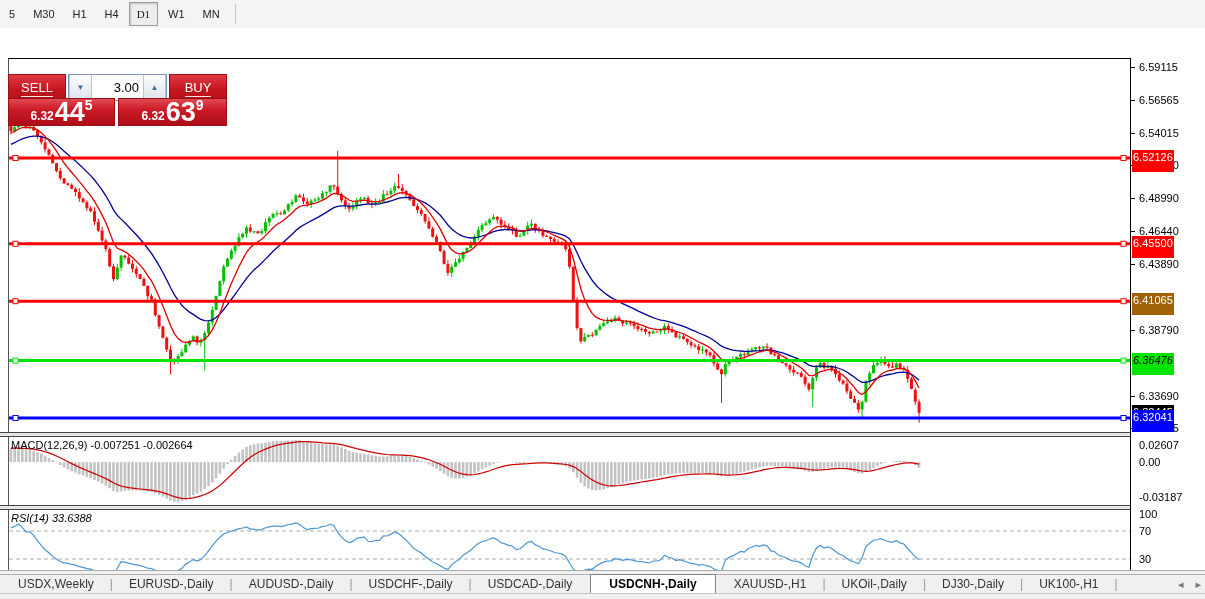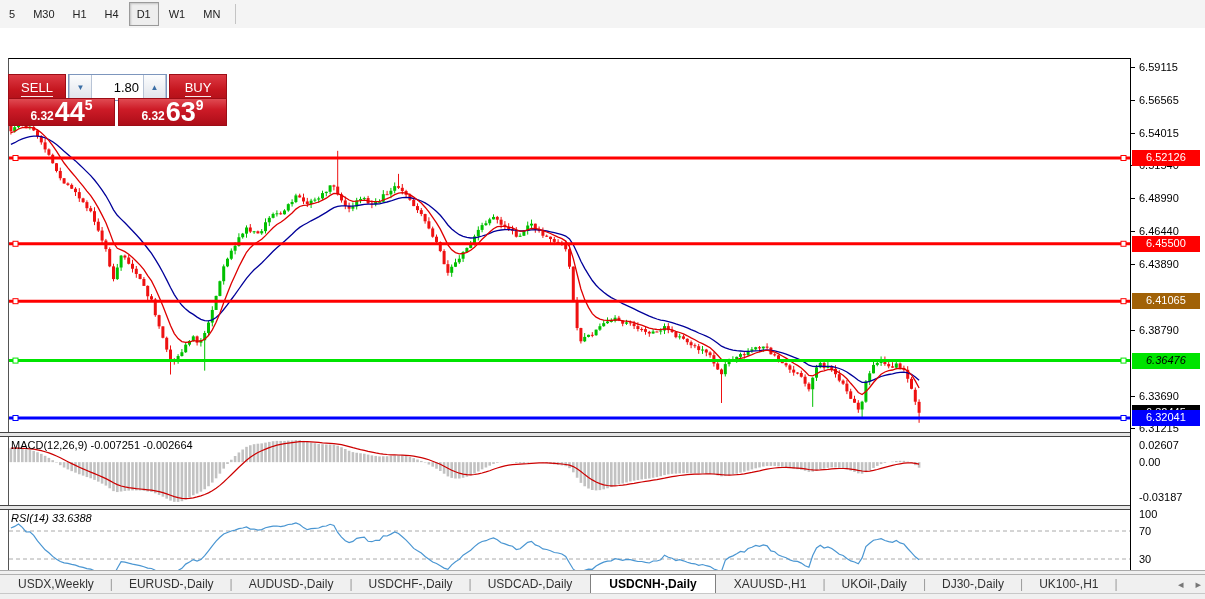--- a/index.html
+++ b/index.html
@@ -1,32 +1,32 @@
 <!DOCTYPE html>
 <html><head>
 <meta charset="utf-8">
 <style>
   html,body{margin:0;padding:0;background:#f0f0f0;font-family:"Liberation Sans",sans-serif;}
   #app{position:relative;width:1205px;height:599px;overflow:hidden;background:#ffffff;}
   
   #toolbar{position:absolute;left:0;top:0;width:1205px;height:28px;background:#f4f4f4;border-bottom:1px solid #c8c8c8;display:flex;align-items:center;}
   .tf{height:22px;line-height:22px;padding:0 7px;margin:0 1px;font-size:11px;color:#222;border:1px solid transparent;cursor:default;}
-  .tf.active{background:#eee;border:1px solid #9a9a9a;box-shadow:inset 1px 1px 2px rgba(0,0,0,.18);}
+  .tf.active{background:#eee;border:1px solid #9a9a9a;box-shadow:inset 1px 1px 2px rgba(0,0,0,.18);font-family:Liberation Serif, serif;}
   .tsep{width:1px;height:20px;background:#c4c4c4;margin:0 6px;}
   
   #chartwin{position:absolute;left:0;top:28px;width:1205px;height:546px;background:#fff;}
   #main-svg{position:absolute;left:8px;top:30px;border-top:1px solid #000;border-left:1px solid #555;background:#fff;}
   #macd-svg,#rsi-svg{position:absolute;left:8px;background:#fff;border-left:1px solid #555;}
   #macd-svg{top:409px;}#rsi-svg{top:482px;}
   .splitter{position:absolute;left:0;width:1205px;height:5px;background:#e6e6e6;border-top:1px solid #444;border-bottom:1px solid #444;box-sizing:border-box;}
   #split1{top:404px;}#split2{top:477px;}
   #axis-col{position:absolute;left:1130px;top:30px;width:75px;height:522px;border-left:1px solid #000;background:#fff;}
   .ytick{position:absolute;left:8px;font-size:11px;color:#000;white-space:nowrap;}
   .ytickmark{position:absolute;left:0;width:4px;height:1px;background:#000;}
-  .plabel{position:absolute;left:1px;height:16px;line-height:14px;padding:0 14px;font-size:11px;white-space:nowrap;text-align:center;}
+  .plabel{position:absolute;left:1px;height:22px;line-height:14px;padding:0 1px;font-size:11px;white-space:nowrap;text-align:center;}
   #chart-title{position:absolute;left:14px;top:33px;font-size:12px;color:#000;white-space:nowrap;}
   #chart-title .tri{font-size:8px;vertical-align:1px;margin-right:4px;}
   #chart-title span{margin-right:5px;}
   
   #trade-panel{position:absolute;left:8px;top:46px;width:219px;}
   .tp-row1{display:flex;height:22px;}
   .tp-btn{width:61px;height:27px;line-height:26px;text-align:center;color:#fff;font-size:13px;background:linear-gradient(#dd3a44,#c5161f 60%,#b21019);border:1px solid #9d0d16;box-sizing:border-box;cursor:pointer;}
   .tp-btn u{text-decoration:none;border-bottom:1px solid rgba(255,255,255,.9);padding-bottom:1px;}
   .spin{display:flex;margin:0 2px;border:1px solid #7d96bd;box-sizing:border-box;height:27px;}
   .spin-btn{width:21px;background:linear-gradient(#fcfdfe,#dfe3ea);color:#3a6ea5;font-size:8px;text-align:center;line-height:25px;border-left:1px solid #b8c4d6;border-right:1px solid #b8c4d6;cursor:pointer;}
@@ -570,21 +570,21 @@
         <rect x="4" y="356.5" width="5" height="5" fill="#ffffff" stroke="#0000ff" stroke-width="1"></rect>
         <rect x="1112" y="356.5" width="5" height="5" fill="#ffffff" stroke="#0000ff" stroke-width="1"></rect>
       </svg>
 
 
     <div id="trade-panel">
       <div class="tp-row1">
         <div class="tp-btn"><u>SELL</u></div>
         <div class="spin">
           <div class="spin-btn">▼</div>
-          <div class="spin-val">1.80</div>
+          <div class="spin-val">3.00</div>
           <div class="spin-btn">▲</div>
         </div>
         <div class="tp-btn"><u>BUY</u></div>
       </div>
       <div class="tp-row2">
         <div class="tp-price sell">
           <span class="pp">6.32</span>
             <span class="pb">44</span>
             <span class="ps">5</span>
         </div>

